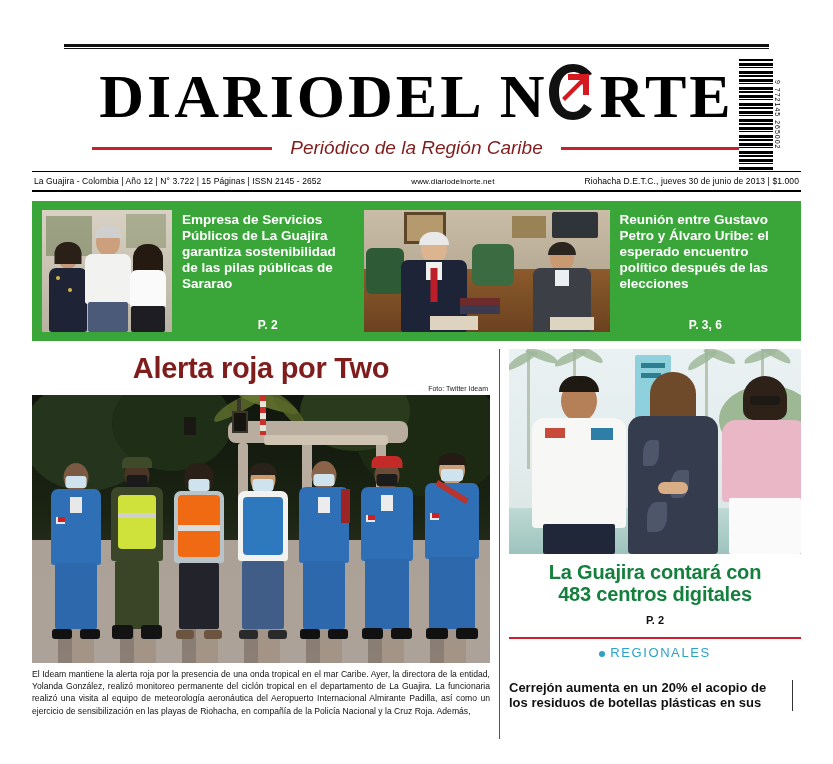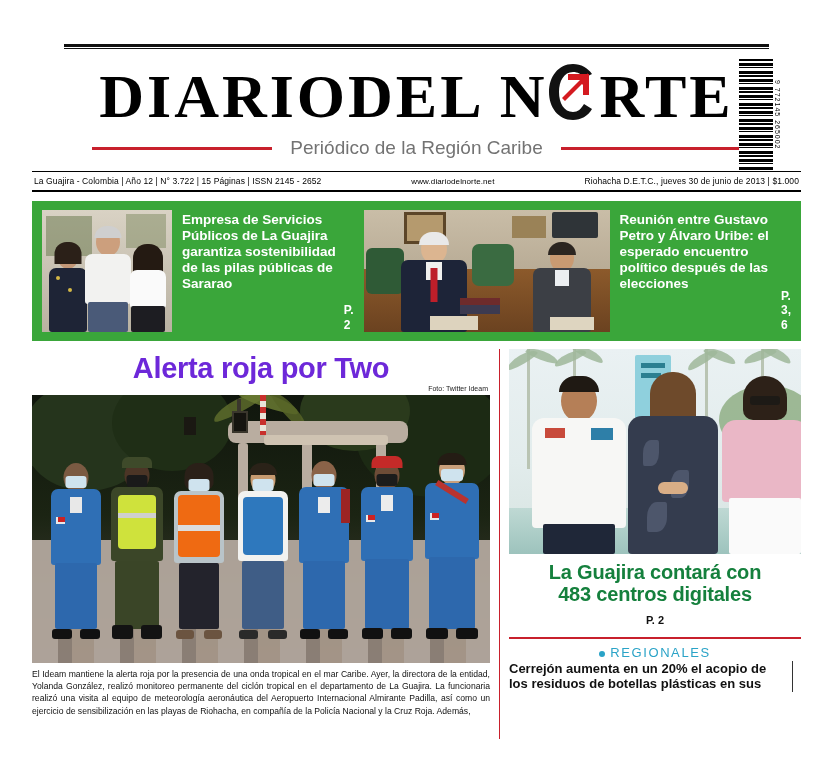--- a/index.html
+++ b/index.html
@@ -84,22 +84,23 @@
     align-items: center;
     justify-content: center;
     gap: 18px;
     margin-top: 10px;
     padding: 0 60px;
   }
   .tag-dash { height: 3px; background: #c8202c; flex: 1; max-width: 190px; }
   .tagline {
     font-family: "Liberation Sans", sans-serif;
     font-size: 19px;
-    color: #737373;
+    color: #7f1d1d;
     white-space: nowrap;
+    font-style: italic;
   }
 
   
   .infobar {
     margin: 12px 32px 0 32px;
     border-top: 1px solid #000;
     border-bottom: 2px solid #000;
     display: flex;
     align-items: center;
     justify-content: space-between;
@@ -127,21 +128,21 @@
     overflow: hidden;
   }
   .gb-photo.wide { flex: 0 0 246px; background: #7a6a52; }
   .gb-text {
     flex: 1;
     color: #fff;
     font-size: 13.5px;
     font-weight: 700;
     line-height: 1.19;
     display: flex;
-    flex-direction: row;
+    flex-direction: column;
     justify-content: space-between;
     padding-top: 2px;
   }
   .gb-page {
     margin-top: auto;
     align-self: center;
     font-size: 12px;
     font-weight: 700;
     color: #fff;
   }
@@ -154,21 +155,21 @@
     height: 390px;
   }
   .col-left { flex: 0 0 458px; position: relative; }
   .vdiv { width: 1px; background: #c8202c; margin: 0 9px; }
   .col-right { flex: 1; position: relative; }
 
   .headline {
     text-align: center;
     font-size: 29px;
     font-weight: 700;
-    color: #6d28d9;
+    color: #7f1d1d;
     letter-spacing: -.3px;
     line-height: 1.1;
     padding: 4px 0 2px 0;
   }
   .photo-credit {
     text-align: right;
     font-size: 7px;
     color: #222;
     padding-right: 2px;
     margin-top: -2px;
@@ -225,21 +226,21 @@
   .section-label .dot {
     display: inline-block;
     width: 6px; height: 6px;
     border-radius: 50%;
     background: #2aa3c7;
     margin-right: 5px;
     vertical-align: middle;
   }
   .briefs {
     display: flex;
-    margin-top: 1px;
+    margin-top: 20px;
     gap: 16px;
   }
   .brief {
     flex: 1;
     font-size: 13px;
     font-weight: 700;
     line-height: 1.17;
     color: #111;
   }
   .brief-div { width: 1px; background: #333; margin: 0 8px; }

